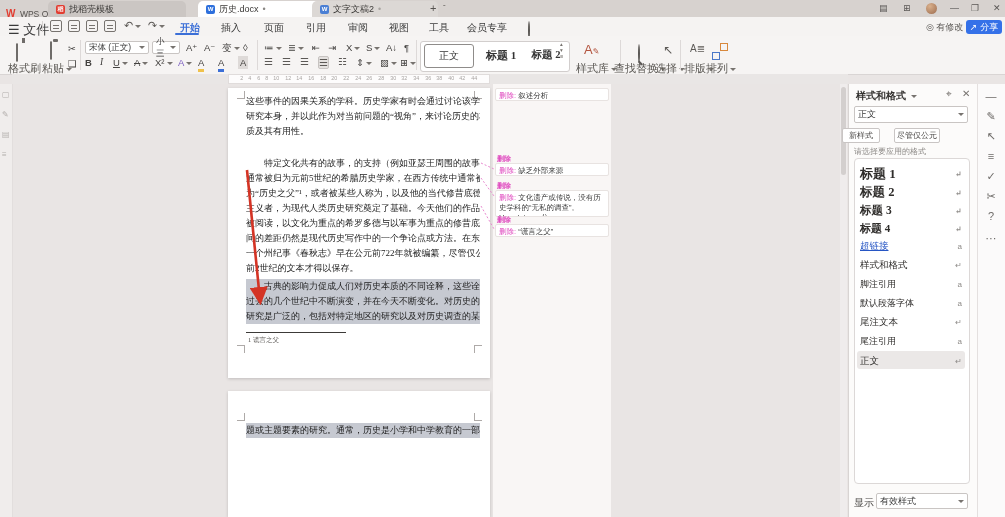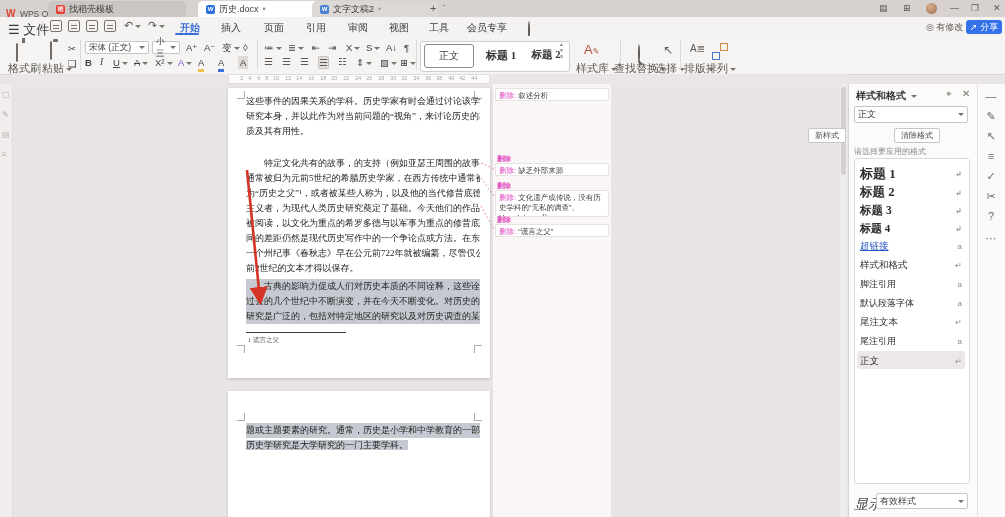--- a/index.html
+++ b/index.html
@@ -305,21 +305,20 @@
 
 <div class="abs fnrule" style="left:246px;top:332px;"></div>
 <div class="abs fntext" style="left:248px;top:336px;">1 谎言之父</div>
 
 
 <div class="abs page" style="left:228px;top:391px;width:262px;height:126px;"></div>
 <div class="abs cmark tl" style="left:237px;top:413px;"></div>
 <div class="abs cmark tr" style="left:474px;top:413px;"></div>
 <div class="abs para" style="left:246px;top:423px;">
   <div class="line hl">题或主题要素的研究。通常，历史是小学和中学教育的一部分，</div>
-  <div class="line last"><span class="hl">历史学研究是大学研究的一门主要学科。</span></div>
 </div>
 
 
 <div class="abs comments-col"></div>
 
 <div class="abs cbubble" style="top:88px;height:13px;">
   <span class="cprefix">删除:</span>
   <span>叙述分析</span>
 </div>
 
@@ -348,22 +347,22 @@
 
 <div class="abs panel"></div>
 <span class="abs panel-title" style="left:856px;top:89px;"><span>样式和格式</span> <i class="caret"></i></span>
 <span class="abs" style="left:946px;top:88px;font-size:10px;color:#77736f;">⌖</span>
 <span class="abs" style="left:962px;top:88px;font-size:10px;color:#77736f;">✕</span>
 
 <div class="abs combo" style="left:854px;top:106px;width:114px;height:17px;font-size:9px;">
     <span>正文</span>
     <i class="caret"></i>
   </div>
-<div class="abs pbtn" style="left:808px;top:128px;width:36px;height:13px;">新样式</div>
-<div class="abs pbtn" style="left:894px;top:128px;width:44px;height:13px;">清除格式</div>
+<div class="abs pbtn" style="left:842px;top:128px;width:36px;height:13px;">新样式</div>
+<div class="abs pbtn" style="left:894px;top:128px;width:44px;height:13px;">尽管仅公元</div>
 <span class="abs hint" style="left:854px;top:146px;">请选择要应用的格式</span>
 
 <div class="abs listbox"></div>
 <div class="abs sitem serifb" style="top:165px;font-size:13px;">
     <span>标题 1</span>
     <span class="smark">↵</span>
   </div>
 <div class="abs sitem serifb" style="top:184px;font-size:12.5px;">
     <span>标题 2</span>
     <span class="smark">↵</span>
@@ -399,21 +398,21 @@
 <div class="abs sitem" style="top:335px;font-size:9px;">
     <span>尾注引用</span>
     <span class="smark">a</span>
   </div>
 <div class="abs sel-item" style="top:351px;height:18px;"></div>
 <div class="abs sitem" style="top:355px;font-size:9.5px;">
     <span>正文</span>
     <span class="smark">↵</span>
   </div>
 
-<span class="abs" style="left:854px;top:496px;font-size:14px;color:#4a4846;font-style:italic;">显示</span>
+<span class="abs" style="left:854px;top:496px;font-size:10px;color:#4a4846;">显示</span>
 <div class="abs combo" style="left:876px;top:493px;width:92px;height:16px;font-size:9px;">
     <span>有效样式</span>
     <i class="caret"></i>
   </div>
 
 
 <div class="abs iconstrip"></div>
 <span class="abs stripic" style="top:90px;">—</span>
 <span class="abs stripic" style="top:110px;">✎</span>
 <span class="abs stripic" style="top:130px;">↖</span>

